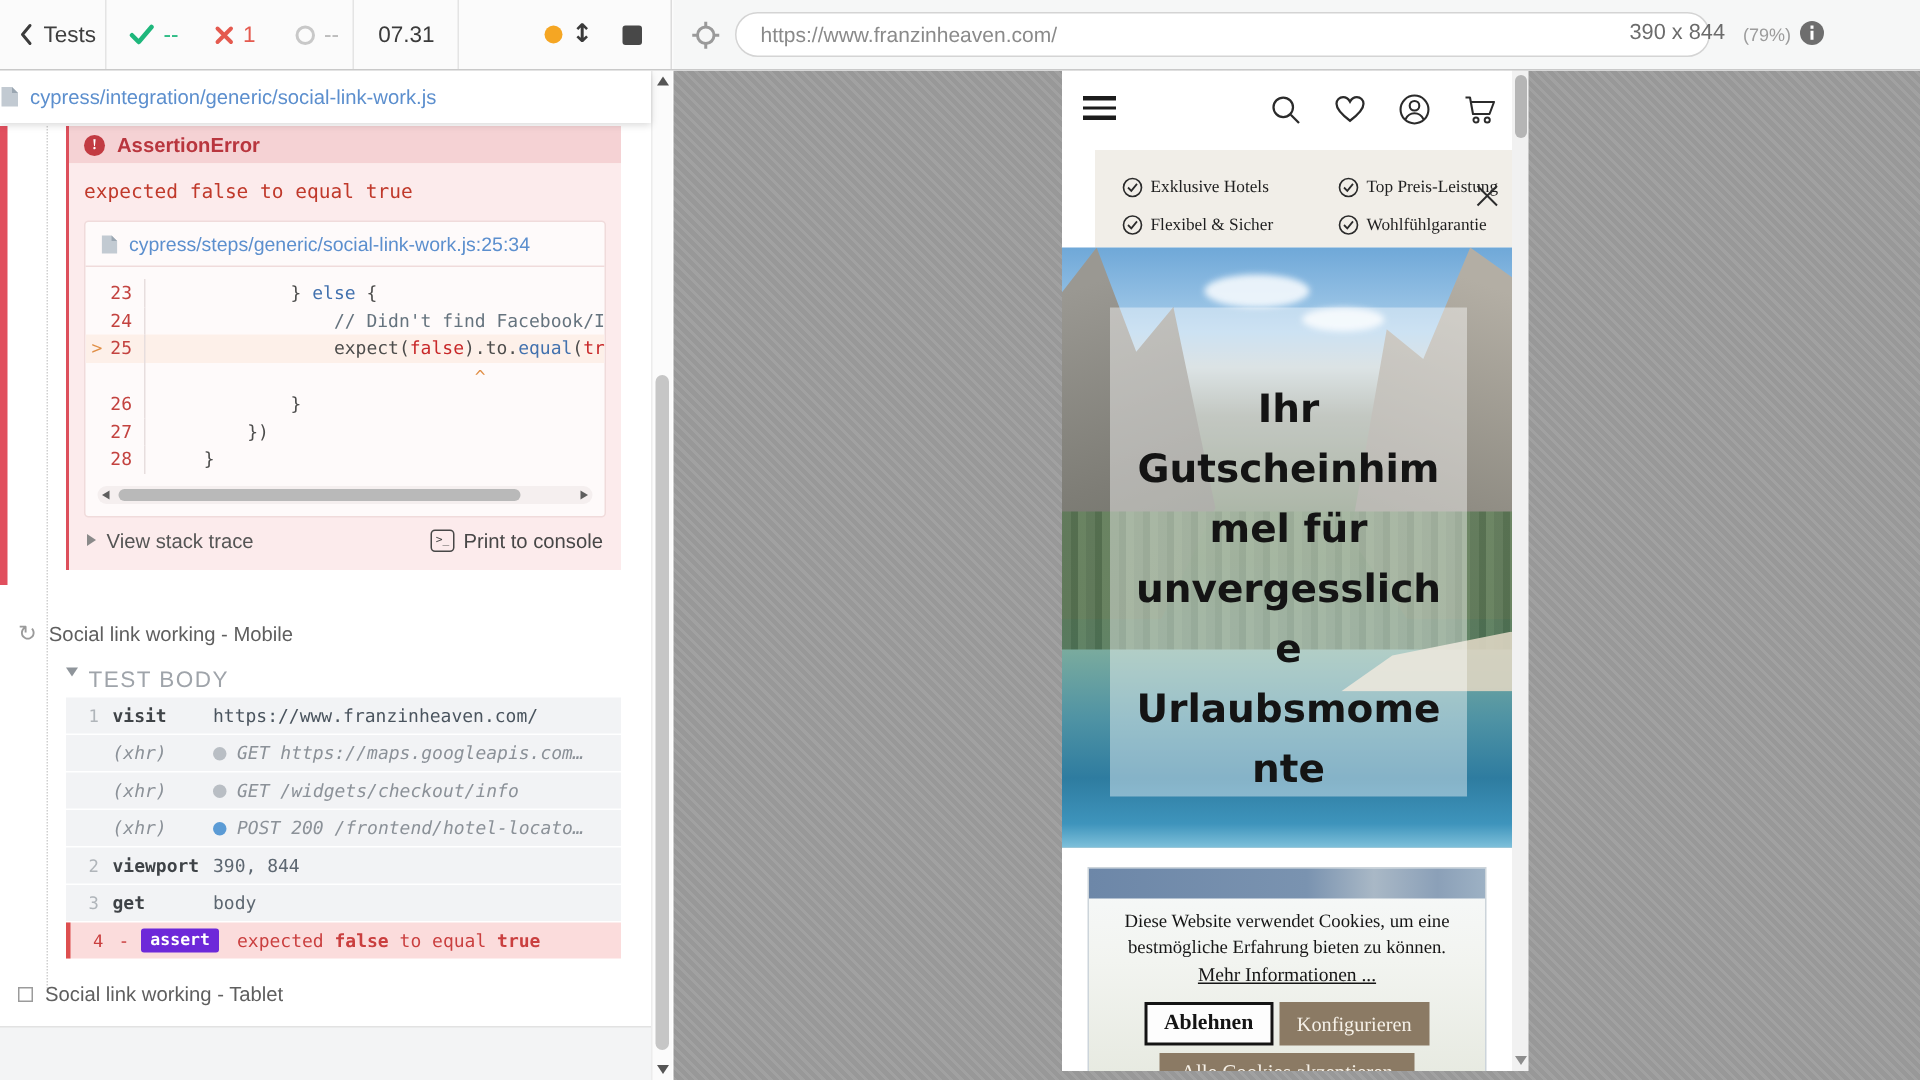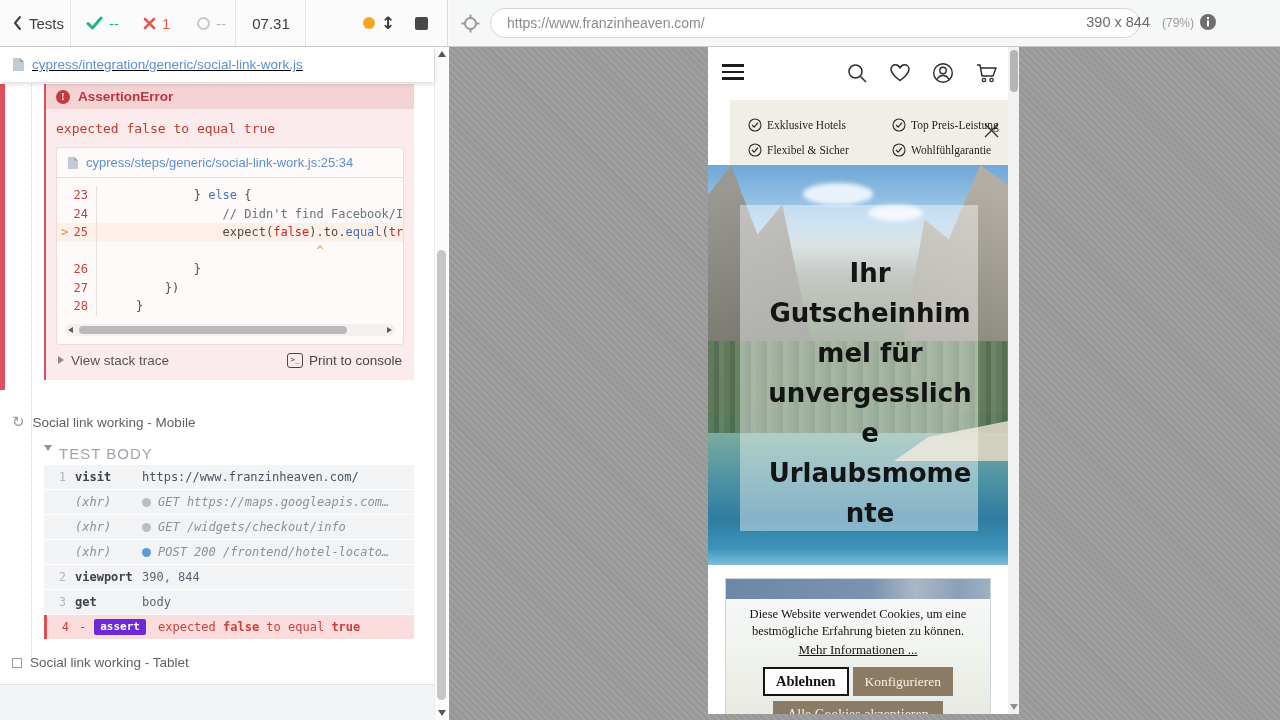--- a/index.html
+++ b/index.html
@@ -22,21 +22,21 @@
   .stop-sq { width:13px; height:13px; background:#484848; border-radius:2px; display:inline-block; }
   .topbar-right { position:absolute; left:449px; top:0; width:831px; height:46px; background:#f6f7f7; }
   .url-pill { position:absolute; left:41px; top:8px; width:650px; height:30px; background:#fff; border:1px solid #d4d4d4; border-radius:15px; color:#8a8a8a; font-size:14px; line-height:28px; padding-left:16px; overflow:hidden; }
   .vp-size { position:absolute; right:130px; top:14px; color:#6b6b6b; font-size:14.5px; }
   .vp-zoom { position:absolute; right:86px; top:16px; color:#9c9c9c; font-size:12px; }
   .crosshair { position:absolute; left:12px; top:14px; }
   .info-ic { position:absolute; right:64px; top:14px; }
 
   
   .reporter { position:absolute; left:0; top:47px; width:448px; height:673px; background:#fff; overflow:hidden; }
-  .spec-header { position:absolute; left:0; top:0; width:434px; height:35px; background:#fff; box-shadow:0 2px 5px rgba(0,0,0,.15); display:flex; align-items:center; gap:7px; padding-left:12px; z-index:5;text-decoration:underline; }
+  .spec-header { position:absolute; left:0; top:0; width:434px; height:35px; background:#fff; box-shadow:0 2px 5px rgba(0,0,0,.15); display:flex; align-items:center; gap:7px; padding-left:0; z-index:5; }
   .spec-link { color:#5c8fce; font-size:13.5px; cursor:pointer; }
   .redbar { position:absolute; left:0; top:37px; width:5px; height:306px; background:#e14f5e; }
   .indent-guide { position:absolute; left:31px; top:37px; height:575px; border-left:1px dotted #cfcfcf; }
 
   .errbox { position:absolute; left:44px; top:37px; width:370px; border-left:2px solid #dd4f5b; }
   .err-head { background:#f5d2d4; padding:5px 10px; display:flex; align-items:center; gap:8px; }
   .err-ico { width:14px; height:14px; background:#c23b42; border-radius:50%; color:#fff; font-size:10px; font-weight:bold; text-align:center; line-height:14px; font-family:"Liberation Serif", serif; }
   .err-title { color:#b9363e; font-weight:bold; font-size:13.5px; }
   .err-body { background:#fcebec; padding:12px 10px 12px 10px; }
   .err-msg { font-family:"DejaVu Sans Mono", monospace; font-size:13px; color:#c0392b; margin-bottom:11px; }
@@ -115,21 +115,21 @@
   .hero { position:relative; height:400px; overflow:hidden;
     background:linear-gradient(180deg,#6fa8d8 0%,#a8cdea 14%,#c2cfd2 20%,#98a096 28%,#77876f 42%,#5a7455 52%,#4b7a80 62%,#337490 72%,#2a6e92 84%,#4b93b2 100%); }
   .cloud { position:absolute; background:#f4f9fd; border-radius:50%; filter:blur(2px); opacity:.9; }
   .mtn { position:absolute; top:0; height:62%; }
   .mtn.left { left:0; width:55%; background:linear-gradient(160deg,#9a9892 10%,#7e7d76 55%,#6a6f63 90%); clip-path:polygon(0 100%, 0 12%, 14% 0, 30% 28%, 45% 16%, 62% 70%, 40% 100%); }
   .mtn.right { right:0; width:58%; background:linear-gradient(200deg,#b3aea4 10%,#8f8c83 60%,#757a6c 95%); clip-path:polygon(100% 100%, 100% 8%, 84% 0, 66% 30%, 52% 22%, 38% 78%, 60% 100%); }
   .forest { position:absolute; left:0; right:0; top:44%; height:24%; background:repeating-linear-gradient(90deg,#5d7a57 0 6px,#4e6c49 6px 11px,#67855f 11px 16px); opacity:.85; }
   .lake { position:absolute; left:0; right:0; bottom:0; height:33%; background:linear-gradient(180deg,#7aab9e 0%,#4f93a4 35%,#2e7ca0 65%,#3e94bc 88%,#7ec0da 100%); }
   .shore { position:absolute; right:0; bottom:26%; width:38%; height:10%; background:#ddd5c2; clip-path:polygon(100% 0, 100% 100%, 0 100%, 30% 40%); opacity:.9; }
   .hero-box { position:absolute; left:32px; top:40px; width:238px; height:326px; background:rgba(255,255,255,.42); }
-  .hero-text { position:absolute; left:0; top:48px; width:100%; text-align:center; font-family:"DejaVu Sans", sans-serif; font-weight:800; font-size:26px; line-height:40px; color:#141414;margin-left:11px; }
+  .hero-text { position:absolute; left:0; top:48px; width:100%; text-align:center; font-family:"DejaVu Sans", sans-serif; font-weight:800; font-size:26px; line-height:40px; color:#141414; }
 
   .cookie { position:absolute; left:17px; top:531px; width:266px; height:140px; border:1px solid #ccd4da; background:linear-gradient(180deg,#f7f9fa 0%,#f2f4f0 45%,#e7eae1 100%); text-align:center; }
   .cookie-strip { height:20px; background:linear-gradient(90deg,#6d87a8 0%,#7a93b0 55%,#a9b8c6 72%,#8ba0b8 88%,#9db1c4 100%); }
   .cookie-text { margin-top:7px; font-size:12.5px; line-height:16.5px; color:#161616; }
   .cookie-link { display:inline-block; margin-top:3px; font-size:13px; color:#161616; text-decoration:underline; cursor:pointer; }
   .cookie-btns { margin-top:9px; display:flex; justify-content:center; gap:4px; }
   .btn-decline { background:#fdfdfd; border:2px solid #141414; color:#141414; font-family:"Liberation Serif", serif; font-weight:700; font-size:14.5px; padding:4px 11px; cursor:pointer; }
   .btn-config { background:#8b7a64; border:none; color:#f6f1e8; font-family:"Liberation Serif", serif; font-size:13.5px; padding:6px 12px; cursor:pointer; }
   .btn-accept { margin-top:5px; background:#8b7a64; border:none; color:#f6f1e8; font-family:"Liberation Serif", serif; font-size:14px; padding:6px 14px; cursor:pointer; }
 

